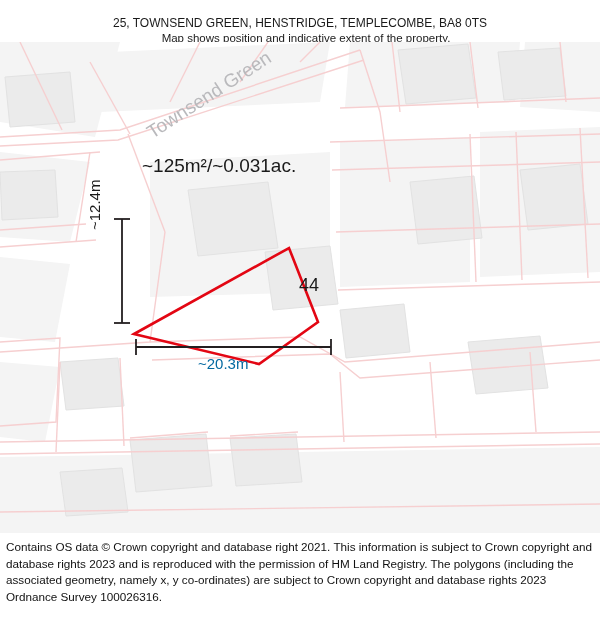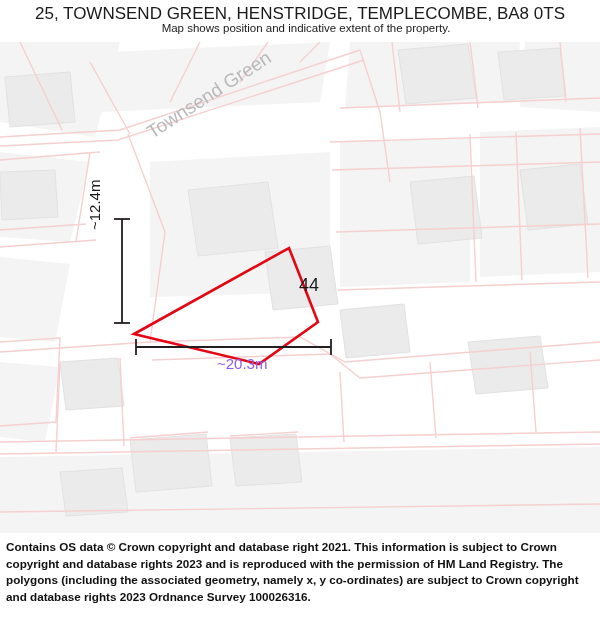--- a/index.html
+++ b/index.html
@@ -24,23 +24,24 @@
     position: absolute;
     top: 0;
     left: 0;
     width: 600px;
     height: 42px;
     text-align: center;
     padding-top: 6px;
     box-sizing: border-box;
   }
   .header .title {
-    font-size: 17px;
+    font-size: 12px;
     line-height: 15px;
     color: #1a1a1a;
+    margin-top: 10px;
   }
   .header .subtitle {
     font-size: 11.5px;
     line-height: 15px;
     color: #1a1a1a;
     padding-left: 12px;
   }
   
   .map {
     position: absolute;
@@ -66,24 +67,24 @@
     font-size: 19px;
     color: #1a1a1a;
   }
   .plot-number {
     left: 299px;
     top: 233px;
     font-size: 18px;
     color: #1a1a1a;
   }
   .width-label {
-    left: 217px;
+    left: 198px;
     top: 313px;
     font-size: 15px;
-    color: #8b5cf6;
+    color: #0369a1;
   }
   .height-label {
     left: 86px;
     top: 188px;
     font-size: 15px;
     color: #1a1a1a;
     transform: rotate(-90deg);
     transform-origin: left top;
   }
   .street-label {
@@ -103,21 +104,20 @@
     height: 92px;
     padding: 6px 6px 0 6px;
     box-sizing: border-box;
     background: #ffffff;
   }
   .footer p {
     margin: 0;
     font-size: 11.7px;
     line-height: 16.5px;
     color: #111111;
-    font-weight: bold;
   }
 </style>
 </head>
 <body>
 
 <div class="page">
 
   <div class="header">
     <div class="title">25, TOWNSEND GREEN, HENSTRIDGE, TEMPLECOMBE, BA8 0TS</div>
     <div class="subtitle">Map shows position and indicative extent of the property.</div>
@@ -205,20 +205,21 @@
         <line x1="122" y1="177" x2="122" y2="281"></line>
         <line x1="114" y1="177" x2="130" y2="177"></line>
         <line x1="114" y1="281" x2="130" y2="281"></line>
 
         <line x1="136" y1="305" x2="331" y2="305"></line>
         <line x1="136" y1="297" x2="136" y2="313"></line>
         <line x1="331" y1="297" x2="331" y2="313"></line>
       </g>
     </svg>
 
+    <div class="map-label area-label">~125m²/~0.031ac.</div>
     <div class="map-label plot-number">44</div>
     <div class="map-label width-label">~20.3m</div>
     <div class="map-label height-label">~12.4m</div>
     <div class="map-label street-label">Townsend Green</div>
   </div>
 
   <div class="footer">
     <p>Contains OS data © Crown copyright and database right 2021. This information is subject to Crown copyright and database rights 2023 and is reproduced with the permission of HM Land Registry. The polygons (including the associated geometry, namely x, y co-ordinates) are subject to Crown copyright and database rights 2023 Ordnance Survey 100026316.</p>
   </div>
 

